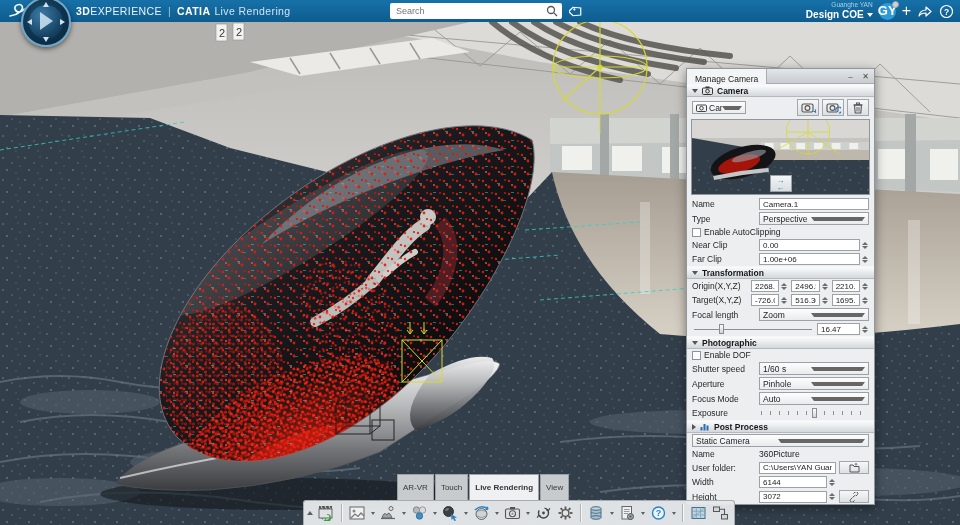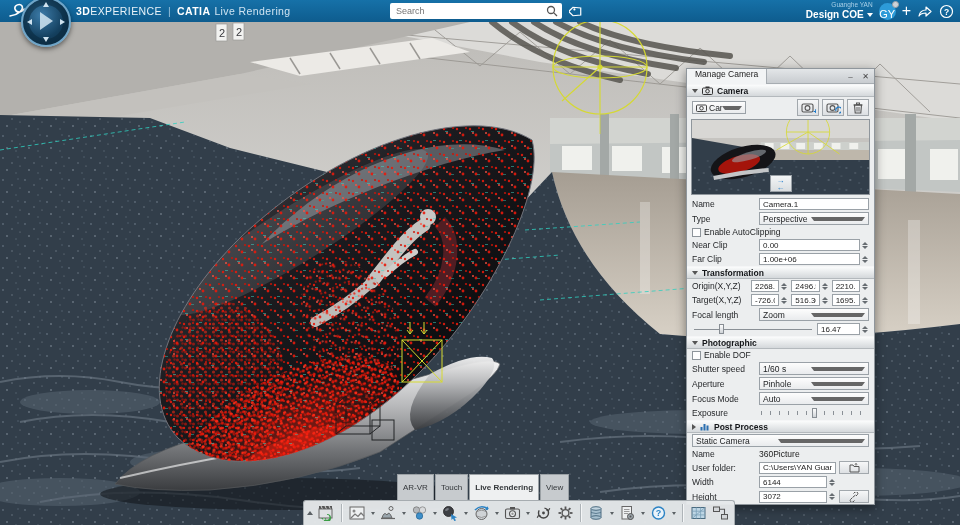--- a/index.html
+++ b/index.html
@@ -25,32 +25,32 @@
   #compass .w { left:4px; top:20px; border-top:3px solid transparent; border-bottom:3px solid transparent; border-right:5px solid #cfe2ee; border-left:0; }
 
   #searchwrap { position:absolute; left:390px; top:3px; display:flex; align-items:center; gap:7px; }
   #searchbox { width:172px; height:16px; background:#fff; border-radius:2px; display:flex; align-items:center; }
   #searchbox input { flex:1; border:none; outline:none; font-size:9px; padding:0 6px; color:#444; background:transparent; font-family:"Liberation Sans",sans-serif; }
   .rightcluster { position:absolute; right:6px; top:0; height:22px; display:flex; align-items:center; gap:6px; }
   .userblock { text-align:right; line-height:1; cursor:pointer; }
   .userblock .u1 { font-size:6.5px; color:#a9d0e8; margin-bottom:2px; }
   .userblock .u2 { font-size:10px; color:#fff; font-weight:bold; display:flex; align-items:center; gap:3px; }
   .chev { width:0; height:0; border-left:3.5px solid transparent; border-right:3.5px solid transparent; border-top:4px solid #fff; display:inline-block; }
-  .avatar { position:relative; width:17px; height:17px; border-radius:50%; background:#2d9bd8; color:#fff; font-size:11px; font-weight:normal; display:flex; align-items:flex-end; justify-content:center; }
+  .avatar { position:relative; width:17px; height:17px; border-radius:50%; background:#2d9bd8; color:#fff; font-size:13px; font-weight:bold; display:flex; align-items:flex-start; justify-content:center; }
   .avatar .badge { position:absolute; top:-2px; right:-3px; width:7px; height:7px; border-radius:50%; background:#cdd3d8; border:1px solid #9aa2a8; }
   .tb-plus { font-size:16px; font-weight:normal; line-height:1; cursor:pointer; }
   .tb-ic { cursor:pointer; display:flex; align-items:center; }
 
   
   #viewport { position:absolute; top:22px; left:0; width:960px; height:503px; }
 
   
   #panel { position:absolute; top:68px; left:686px; width:189px; background:#eceeef; border:1px solid #8f969c; box-shadow:0 3px 10px rgba(0,0,0,.45); z-index:40; font-size:8.5px; color:#1c1e20; }
   #panel-title { height:15px; background:linear-gradient(180deg,#e3e6e8,#c8ccd0); border-bottom:1px solid #a7adb2; display:flex; align-items:center; }
-  #panel-title .tab { height:15px; background:#f2f4f5; border-right:1px solid #a7adb2; padding:0 8px; display:flex; align-items:flex-start; font-size:8.5px; color:#222; }
+  #panel-title .tab { height:15px; background:#f2f4f5; border-right:1px solid #a7adb2; padding:0 8px; display:flex; align-items:flex-end; font-size:8.5px; color:#222; }
   #panel-title .wingap { flex:1; }
   .winbtn { width:13px; height:11px; display:flex; align-items:center; justify-content:center; font-size:8px; color:#444; cursor:pointer; margin-right:2px; }
   .sechdr { height:13px; background:linear-gradient(180deg,#fbfcfc,#d4d8db); border-top:1px solid #f5f6f7; border-bottom:1px solid #b4b9bd; display:flex; align-items:center; gap:4px; padding:0 5px; font-weight:bold; font-size:8.5px; color:#15171a; cursor:pointer; }
   .tri-d { width:0; height:0; border-left:3.5px solid transparent; border-right:3.5px solid transparent; border-top:4px solid #555; }
   .tri-r { width:0; height:0; border-top:3.5px solid transparent; border-bottom:3.5px solid transparent; border-left:4px solid #555; }
   .row { display:flex; align-items:center; gap:3px; padding:1px 5px; }
   .lbl { width:64px; flex:none; color:#26282b; }
   .inp { flex:1; height:12px; border:1px solid #9aa1a7; background:#fff; font-size:8px; padding:0 3px; color:#222; font-family:"Liberation Sans",sans-serif; min-width:0; }
   .sel { flex:1; height:13px; border:1px solid #9aa1a7; background:linear-gradient(180deg,#fdfdfd,#e9ebed); display:flex; align-items:center; padding:0 3px; cursor:pointer; min-width:0; }
   .sel span { flex:1; overflow:hidden; white-space:nowrap; }

